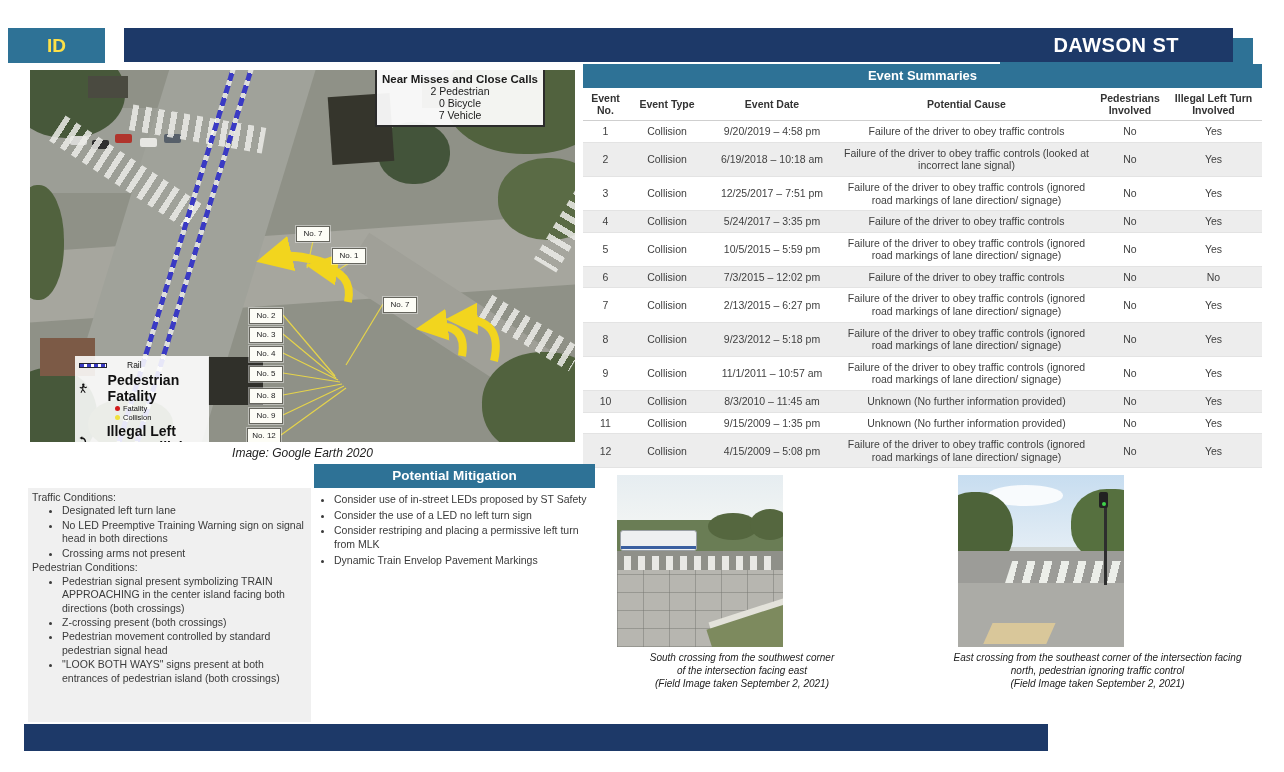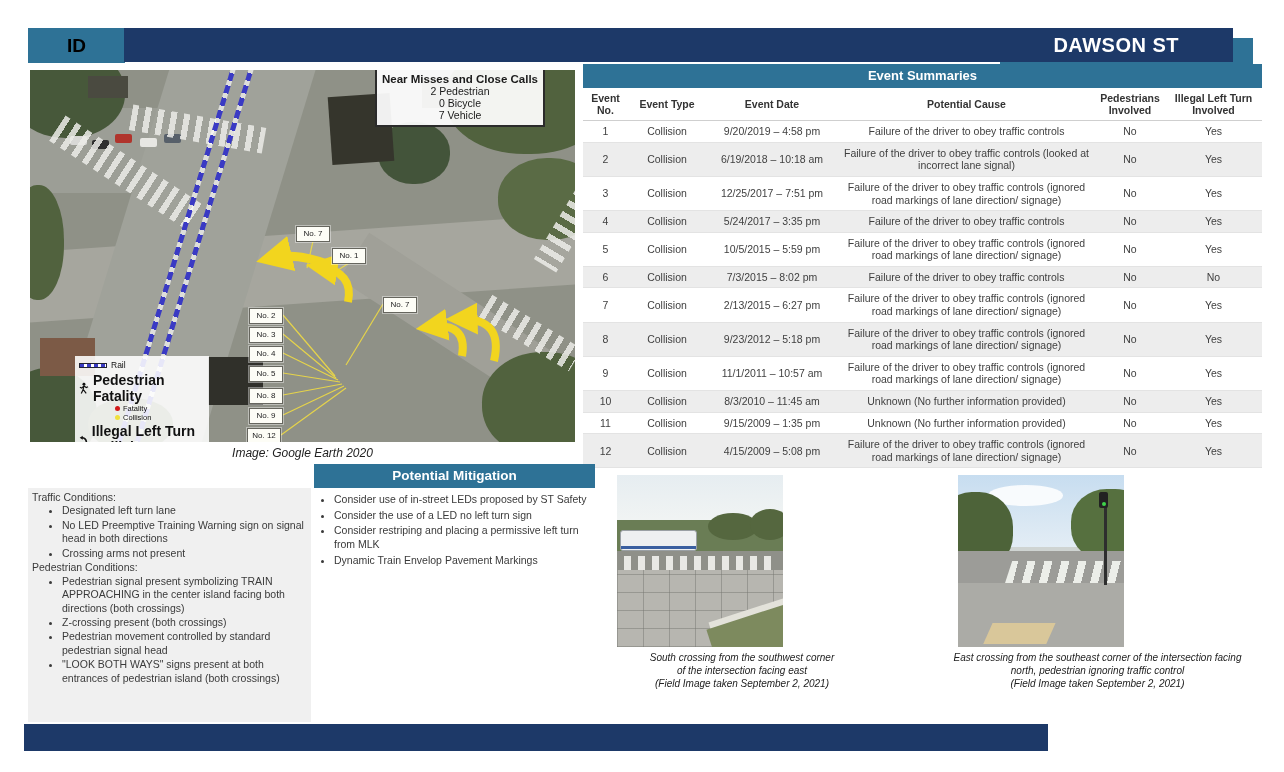--- a/index.html
+++ b/index.html
@@ -5,22 +5,22 @@
   :root{
     --navy:#1d3968; --teal:#2e7296; --table_alt_row:#ededed;
     --arrow_yellow:#f2d51e; --rail_blue:#3a3ac4;
     --fatality_red:#d21a1a; --collision_yellow:#f0e13c;
   }
   *{box-sizing:border-box;}
   body{margin:0;font-family:"Liberation Sans",sans-serif;background:#fff;color:#3a3a3a;}
   .page{position:relative;width:1284px;height:772px;background:#fff;overflow:hidden;}
 
   
-  .id-box{position:absolute;left:28px;top:28px;width:97px;height:35px;background:var(--teal);
-    color:#000000;font-weight:bold;font-size:19px;display:flex;align-items:center;justify-content:center;}
+  .id-box{position:absolute;left:8px;top:28px;width:97px;height:35px;background:var(--teal);
+    color:#fde047;font-weight:bold;font-size:19px;display:flex;align-items:center;justify-content:center;}
   .title-underlay{position:absolute;left:1000px;top:38px;width:253px;height:34px;background:var(--teal);}
   .title-bar{position:absolute;left:124px;top:28px;width:1109px;height:34px;background:var(--navy);
     color:#fff;font-weight:bold;font-size:20px;line-height:34px;text-align:right;padding-right:54px;letter-spacing:.5px;}
 
   
   .map{position:absolute;left:30px;top:70px;width:545px;height:372px;background:#8f9187;overflow:hidden;}
   .map *{position:absolute;}
   .lot{left:0;top:38px;width:175px;height:85px;background:#9c9e96;}
   .road-v{left:150px;top:-25px;width:140px;height:460px;background:#a0a29a;transform:rotate(17deg);transform-origin:50% 0;}
   .road-h{left:-10px;top:163px;width:575px;height:70px;background:#a6a69e;transform:rotate(-4deg);}
@@ -54,21 +54,21 @@
   .arrow-path{stroke:var(--arrow_yellow);fill:none;stroke-linecap:butt;}
   .arrow-head{fill:var(--arrow_yellow);}
   .map-label{background:#fdfdf6;border:1px solid #66665e;color:#222;font-size:8px;line-height:1;
     padding:3px 2px;width:34px;text-align:center;box-shadow:0 0 0 1px rgba(255,255,255,.4);}
   .nm-box{left:345px;top:-2px;width:170px;background:rgba(255,255,255,.93);border:2px solid #2b2b2b;
     text-align:center;padding:3px 2px 4px;color:#1a1a1a;}
   .nm-title{font-size:11.5px;font-weight:bold;position:static;}
   .nm-line{font-size:10.5px;position:static;}
   .legend{left:45px;top:286px;width:134px;background:rgba(255,255,255,.88);padding:4px 4px 5px;color:#111;}
   .legend *{position:static;}
-  .lg-row{display:flex;align-items:center;gap:4px;font-size:8.5px;}
+  .lg-row{display:flex;align-items:center;gap:20px;font-size:8.5px;}
   .lg-rail-swatch{width:28px;height:5px;background:repeating-linear-gradient(90deg,var(--rail_blue) 0 4px,#fff 4px 7px);border:1px solid #223;}
   .lg-title{font-weight:bold;font-size:14px;}
   .lg-item{display:flex;align-items:center;gap:3px;margin-left:36px;font-size:7.5px;}
   .dot{width:5px;height:5px;border-radius:50%;display:inline-block;}
   .dot-red{background:var(--fatality_red);}
   .dot-yellow{background:var(--collision_yellow);}
   .map-caption{position:absolute;left:30px;top:446px;width:545px;text-align:center;font-style:italic;font-size:12px;color:#222;}
 
   
   .events{position:absolute;left:583px;top:64px;width:679px;}
@@ -311,21 +311,21 @@
             <td>5</td>
             <td>Collision</td>
             <td>10/5/2015 – 5:59 pm</td>
             <td>Failure of the driver to obey traffic controls (ignored road markings of lane direction/ signage)</td>
             <td>No</td>
             <td>Yes</td>
           </tr>
         <tr>
             <td>6</td>
             <td>Collision</td>
-            <td>7/3/2015 – 8:02 pm</td>
+            <td>7/3/2015 – 12:02 pm</td>
             <td>Failure of the driver to obey traffic controls</td>
             <td>No</td>
             <td>No</td>
           </tr>
         <tr>
             <td>7</td>
             <td>Collision</td>
             <td>2/13/2015 – 6:27 pm</td>
             <td>Failure of the driver to obey traffic controls (ignored road markings of lane direction/ signage)</td>
             <td>No</td>

